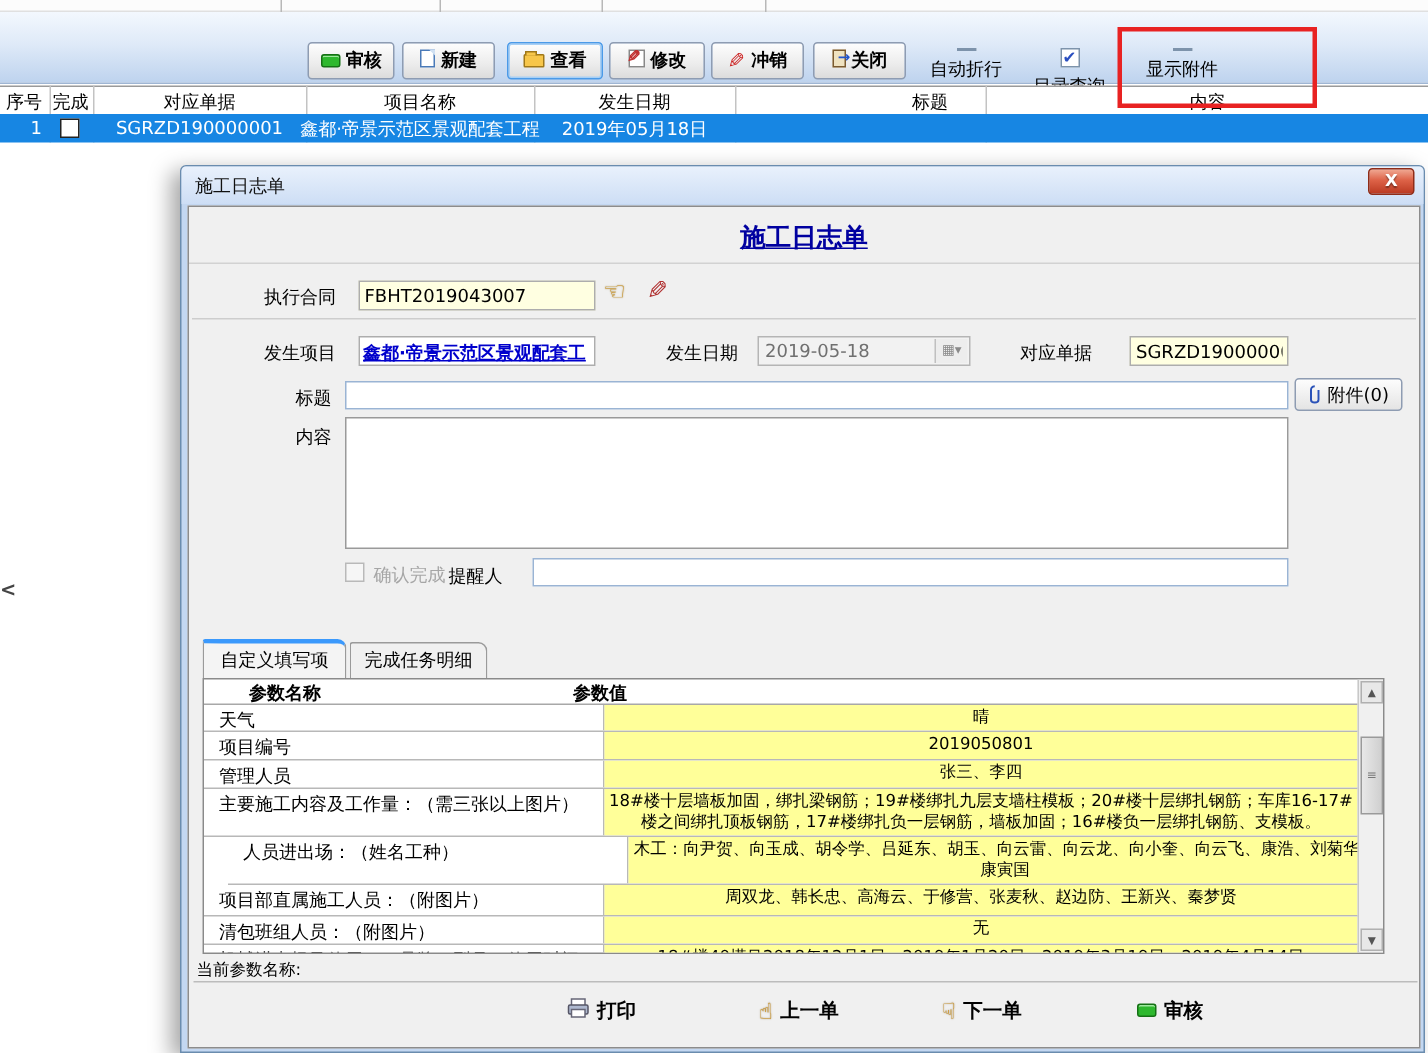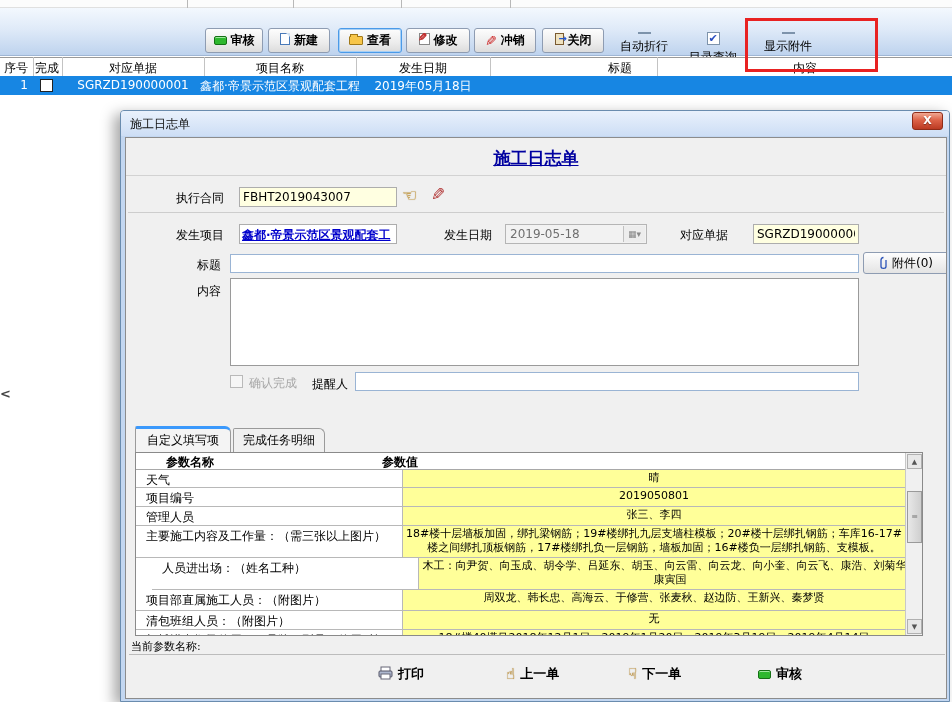--- a/index.html
+++ b/index.html
@@ -69,21 +69,21 @@
                 font-weight:bold; color:var(--link_blue,#0000cc); text-decoration:underline; }
   .date-field { position:absolute; left:379px; top:86px; width:142px; height:20px; background:#f2f2f2;
                 border:1px solid #b5b5b5; color:#707070; padding:2px 4px; }
   .date-drop { position:absolute; right:1px; top:1px; width:22px; height:16px; background:#ededed;
                border-left:1px solid #c0c0c0; color:#8a8a8a; font-size:9px; text-align:center;
                line-height:16px; cursor:default; }
   .hand-ic { position:absolute; left:274px; top:47px; font-size:17px; color:#d49a2a;
              text-shadow:0 0 1px #7a5a10; }
   .pencil-ic { position:absolute; left:303px; top:46px; font-size:17px; color:#b03030;
                transform:scaleX(-1); }
-  .attach-btn { position:absolute; left:737px; top:114px; width:86px; height:22px;
+  .attach-btn { position:absolute; left:737px; top:114px; width:72px; height:22px;
                 border:1px solid #8e9cb2; border-radius:3px; font-size:12px;
                 background:linear-gradient(180deg,#fdfdfd,#e4e4e4); display:flex; align-items:center;
                 justify-content:center; gap:4px; font-family:inherit; cursor:default; }
   .content-area { position:absolute; left:104px; top:140px; width:629px; height:88px; background:#fff;
                   border:1px solid #9a9a9a; resize:none; font-family:inherit; font-size:12px; }
   .dis-cb { position:absolute; left:104px; top:237px; width:13px; height:13px; background:#f6f6f6;
             border:1px solid #b9b9b9; }
   .dis-lbl { position:absolute; left:123px; top:237px; color:#a6a6a6; }
 
   .tab { position:absolute; border:1px solid #9a9a9a; border-bottom:none; background:#f0f0f0;
@@ -249,21 +249,21 @@
           <path d="M4.5 1.5 C2.5 1.5 2 3 2 4 L2 10.5 C2 13 7 13 7 10.5 L7 4" fill="none" stroke="#2a52b8" stroke-width="1.3"></path>
         </svg>
         <span>附件(0)</span>
       </button>
 
       <span class="flabel" style="left:71px;top:145px">内容</span>
       <textarea class="content-area" style=""></textarea>
 
       <span class="dis-cb"></span>
       <span class="dis-lbl">确认完成</span>
-      <span class="flabel" style="left:186px;top:238px">提醒人</span>
+      <span class="flabel" style="left:173px;top:238px">提醒人</span>
       <input class="inp blue-border" style="left: 229px; top: 234px; width: 504px; height: 19px;" value="">
 
       <div id="tabs">
           <div class="tab active" style="left: 9px; width: 96px; height: 26px; top: 288px; line-height: 22px;">自定义填写项</div>
           <div class="tab" style="left: 107px; width: 92px; height: 24px; top: 290px; line-height: 22px;">完成任务明细</div>
         </div>
 
       <div class="param-table">
         <div class="pt-hrow">
           <span class="pt-h1">参数名称</span>

